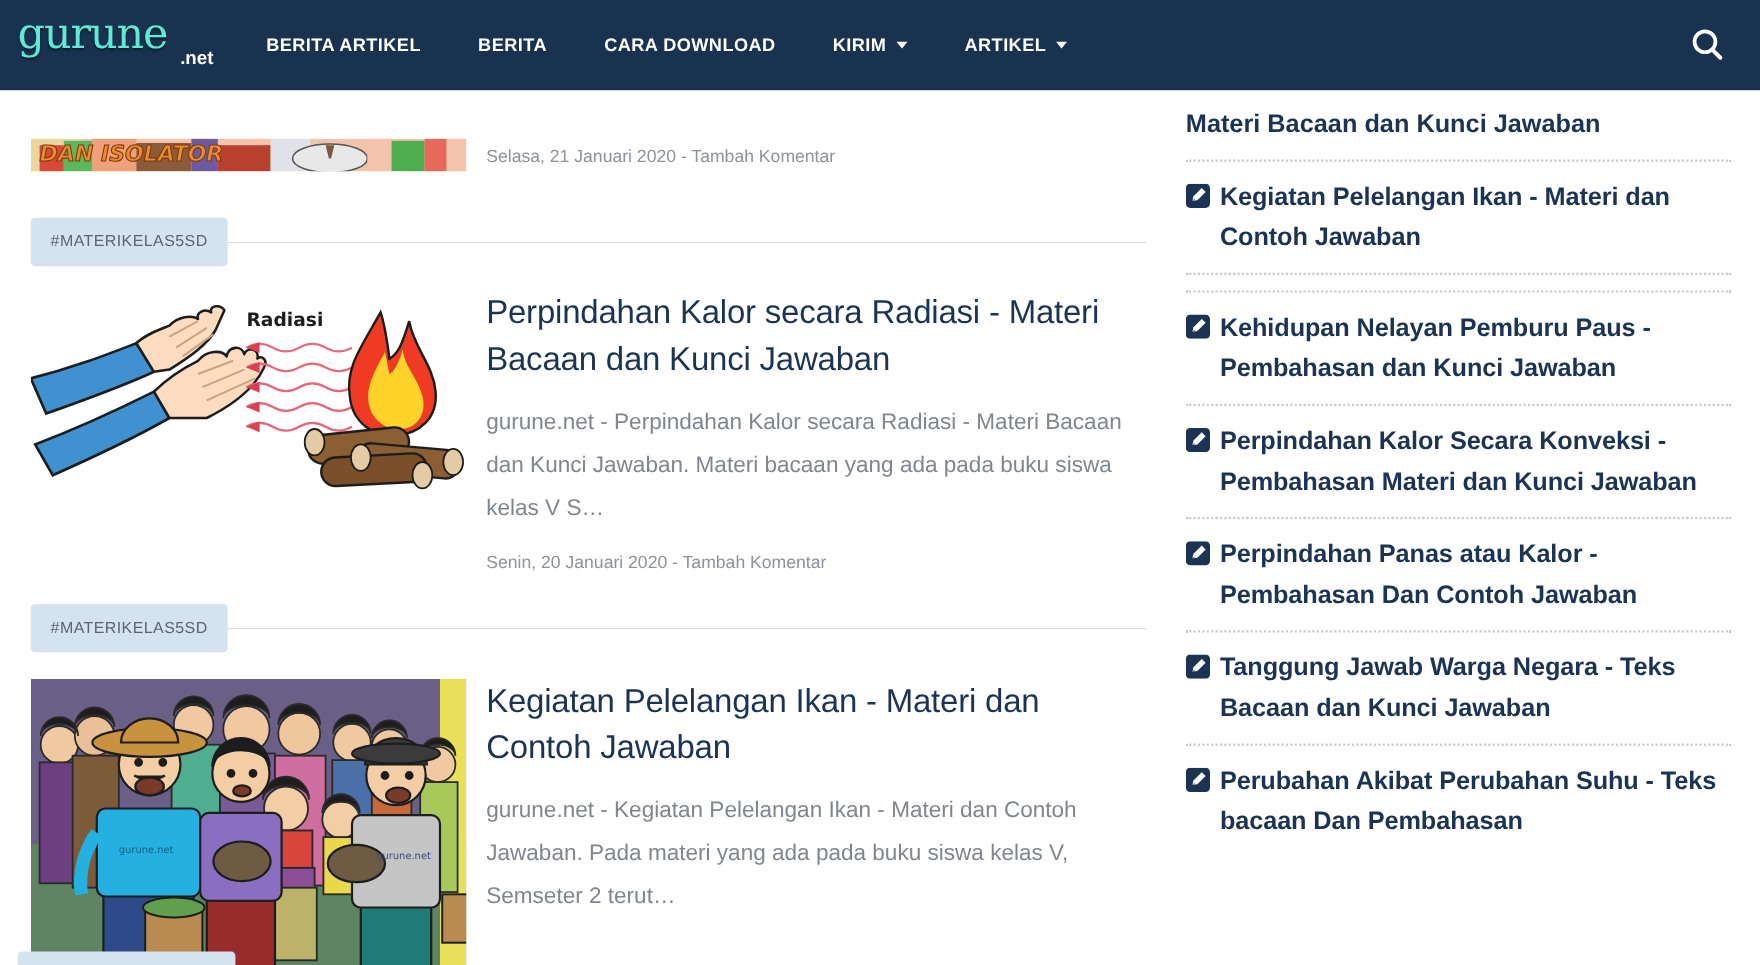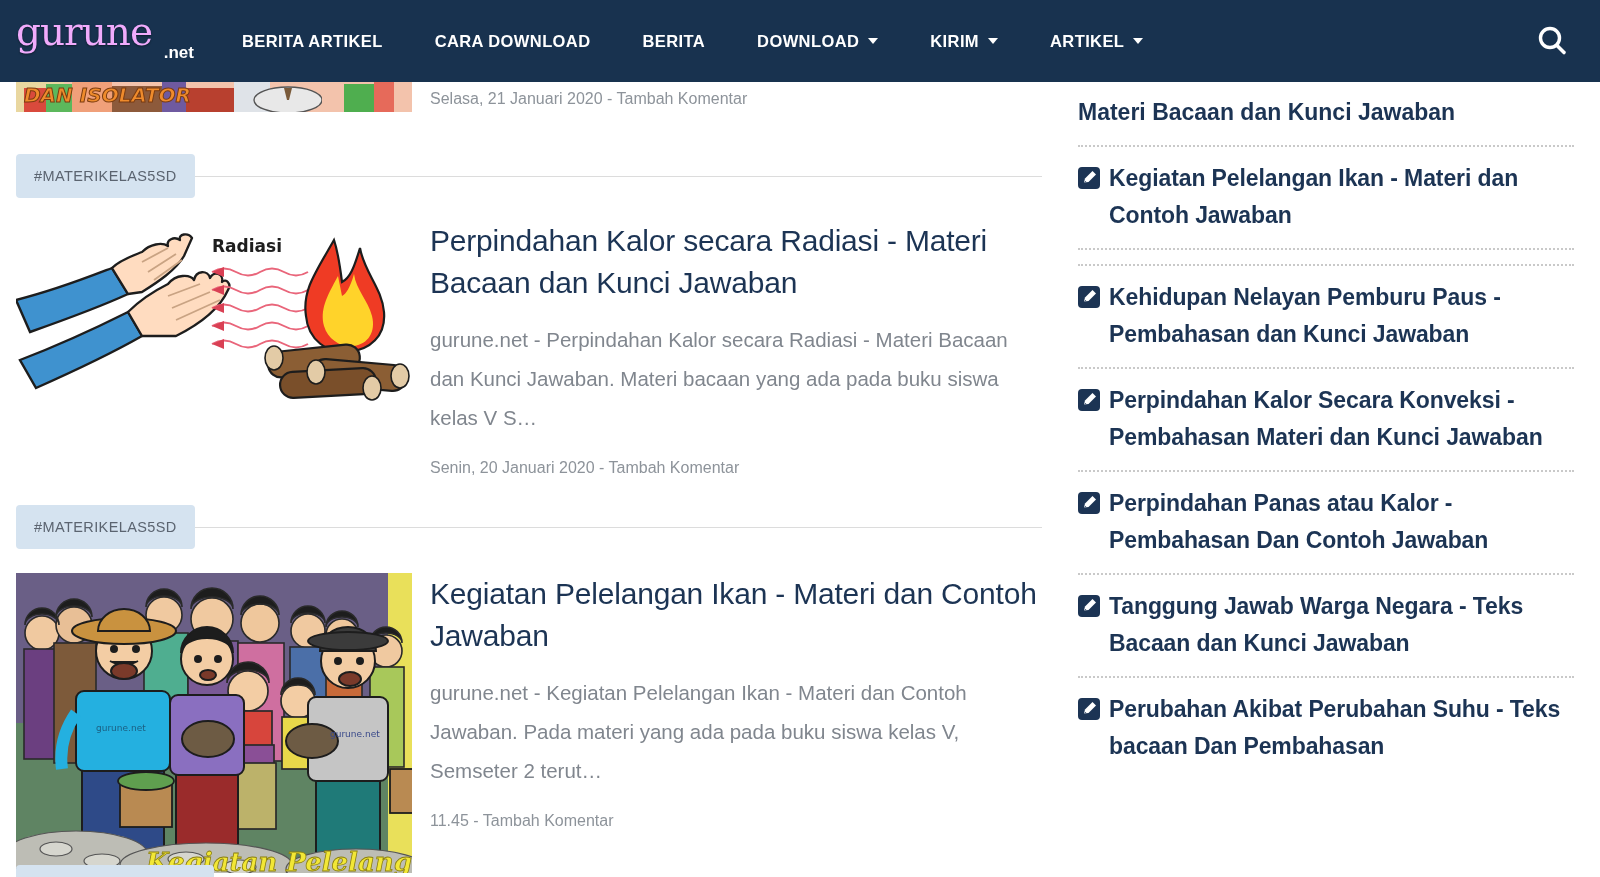--- a/index.html
+++ b/index.html
@@ -29,21 +29,21 @@
     display: flex;
     flex-direction: column;
     align-items: flex-start;
     position: relative;
     top: -2px;
   }
   .logo-main {
     font-family: "DejaVu Serif", serif;
     font-size: 39px;
     line-height: 38px;
-    color: #f0abfc;
+    color: #5eead4;
     letter-spacing: -1px;
     text-shadow: 0 1px 2px rgba(0,0,0,.45);
   }
   .logo-sub {
     font-family: "Liberation Sans", sans-serif;
     font-weight: bold;
     font-size: 17px;
     line-height: 15px;
     color: #ffffff;
     align-self: flex-end;
@@ -92,22 +92,23 @@
   .page {
     position: absolute;
     top: 82px; left: 0;
     width: 1600px;
     height: 795px;
     display: flex;
     background: #ffffff;
   }
   .content-col {
     width: 1060px;
-    padding: 0 18px 0 16px;
+    padding: 0 18px 0 28px;
     position: relative;
+    margin-top: 44px;
   }
   .sidebar-col {
     width: 540px;
     padding: 16px 26px 0 18px;
     position: relative;
   }
 
   
   .post-truncated {
     display: flex;
@@ -231,28 +232,24 @@
   <div class="logo-wrap">
     <div class="logo-main">gurune</div>
     <div class="logo-sub">.net</div>
   </div>
 
   <nav class="main-nav">
     <a class="nav-item">
       <span>BERITA ARTIKEL</span>
     </a>
     <a class="nav-item">
-      <span>CARA DOWNLOAD</span>
-    </a>
-    <a class="nav-item">
       <span>BERITA</span>
     </a>
     <a class="nav-item">
-      <span>DOWNLOAD</span>
-      <span class="caret"></span>
+      <span>CARA DOWNLOAD</span>
     </a>
     <a class="nav-item">
       <span>KIRIM</span>
       <span class="caret"></span>
     </a>
     <a class="nav-item">
       <span>ARTIKEL</span>
       <span class="caret"></span>
     </a>
   </nav>
@@ -462,21 +459,20 @@
             <ellipse cx="86" cy="288" rx="18" ry="7" fill="#d6d6ce"></ellipse>
             <ellipse cx="170" cy="286" rx="18" ry="7" fill="#d6d6ce"></ellipse>
             <ellipse cx="224" cy="294" rx="16" ry="7" fill="#d6d6ce"></ellipse>
           </g>
           <text x="130" y="298" font-family="DejaVu Serif, serif" font-size="26" font-style="italic" font-weight="bold" fill="#f2e736" stroke="#8a7f10" stroke-width="0.8">Kegiatan Pelelangan</text>
         </svg>
       </div>
       <div class="post-body">
         <div class="post-title">Kegiatan Pelelangan Ikan - Materi dan Contoh Jawaban</div>
         <div class="post-excerpt">gurune.net - Kegiatan Pelelangan Ikan - Materi dan Contoh Jawaban. Pada materi yang ada pada buku siswa kelas V, Semseter 2 terut…</div>
-        <div class="post-meta">11.45  -  Tambah Komentar</div>
       </div>
     </div>
 
     <div class="bottom-badge"></div>
   </div>
 
   <div class="sidebar-col">
 
     <div class="sb-first">Materi Bacaan dan Kunci Jawaban</div>
     <div class="sb-sep"></div>

